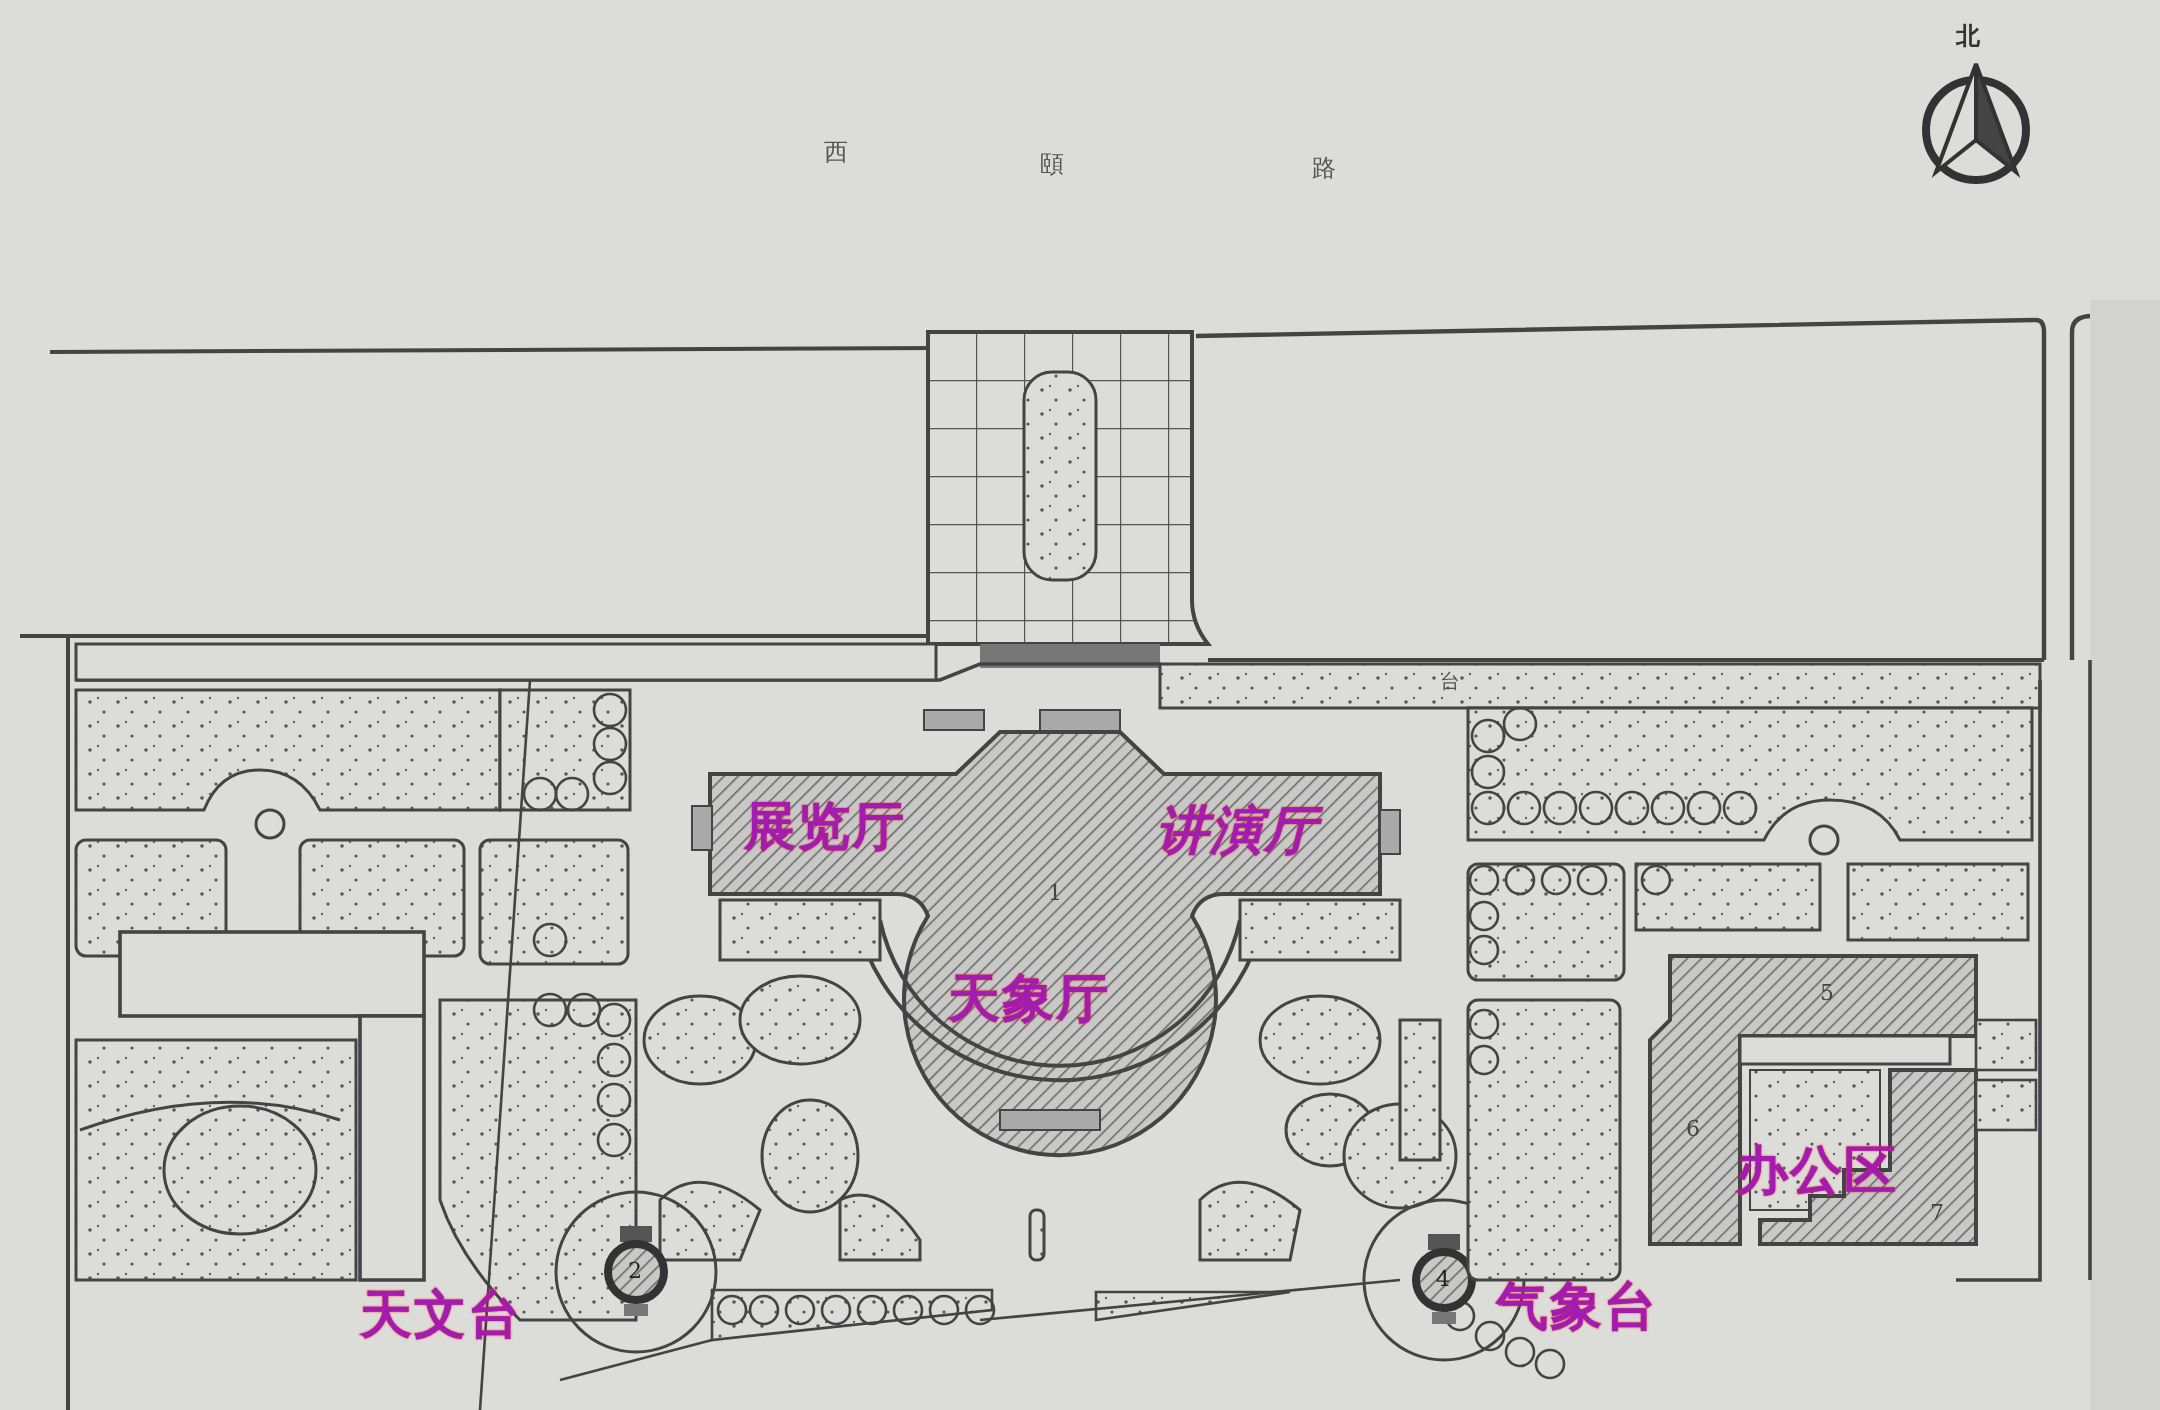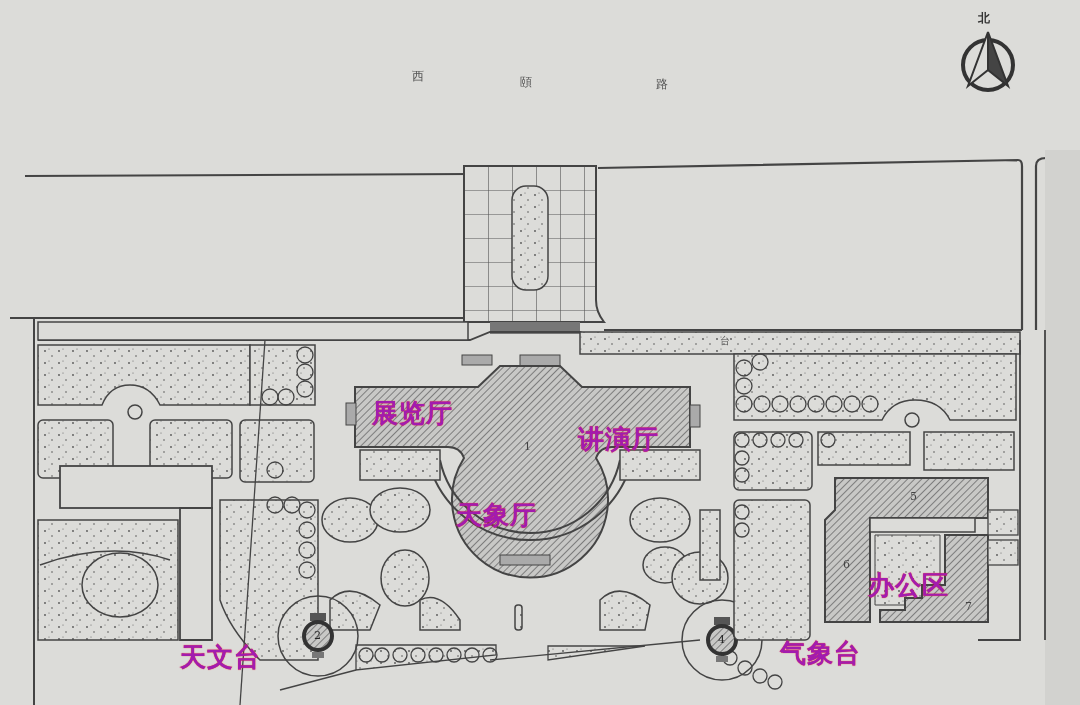--- a/index.html
+++ b/index.html
@@ -204,18 +204,18 @@
   <span class="road-label" style="left:720px;top:334px;font-size:10px;">台</span>
 
   <span class="num-label" style="left:524px;top:440px;">1</span>
   <span class="num-label" style="left:314px;top:629px;color:#222;">2</span>
   <span class="num-label" style="left:718px;top:633px;color:#222;">4</span>
   <span class="num-label" style="left:910px;top:490px;">5</span>
   <span class="num-label" style="left:843px;top:558px;">6</span>
   <span class="num-label" style="left:965px;top:600px;">7</span>
 
   <span class="red-label" style="left:372px;top:396px;">展览厅</span>
-  <span class="red-label" style="left:578px;top:422px;">讲演厅</span>
-  <span class="red-label" style="left:456px;top:482px;margin-top:16px;">天象厅</span>
+  <span class="red-label" style="left:578px;top:398px;font-style:italic;">讲演厅</span>
+  <span class="red-label" style="left:474px;top:482px;">天象厅</span>
   <span class="red-label" style="left:868px;top:568px;">办公区</span>
   <span class="red-label" style="left:180px;top:640px;">天文台</span>
-  <span class="red-label" style="left:748px;top:636px;margin-left:32px;">气象台</span>
+  <span class="red-label" style="left:748px;top:636px;">气象台</span>
 </div>
 
 </body></html>

